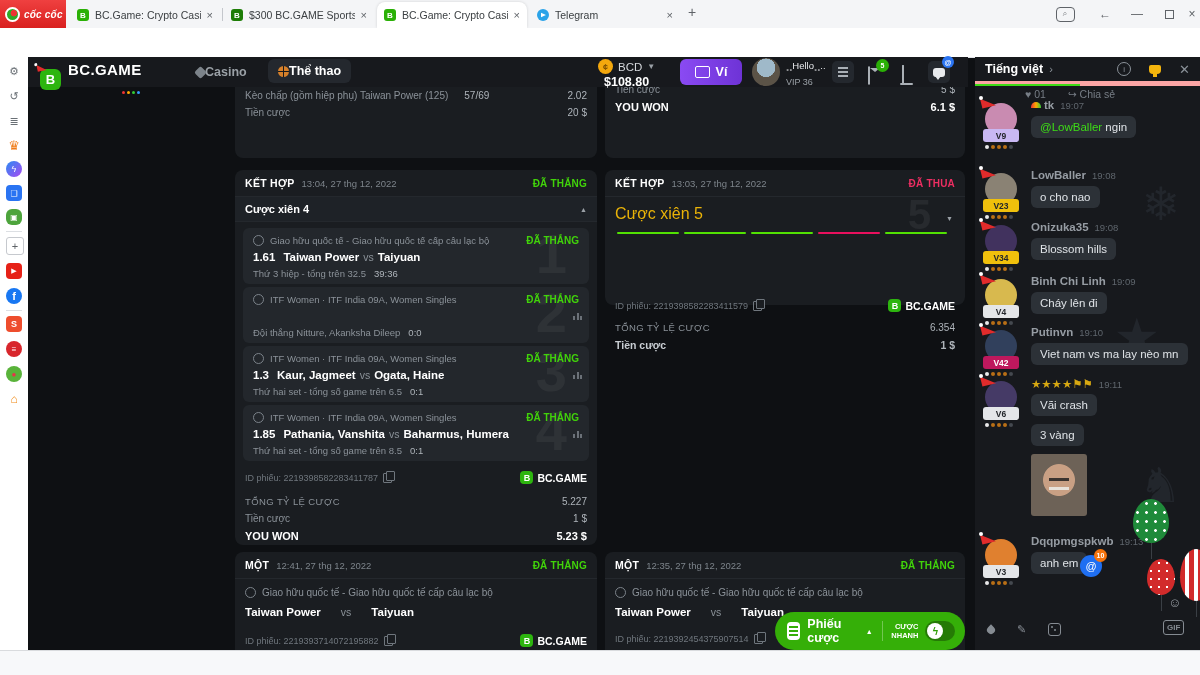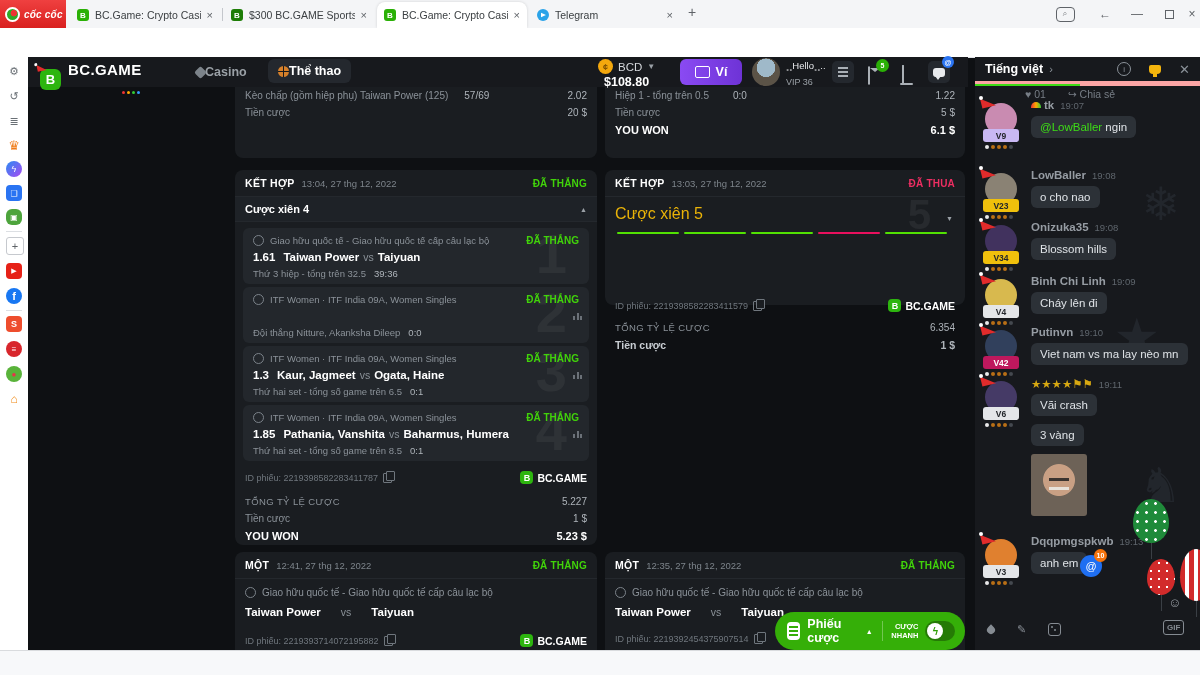--- a/index.html
+++ b/index.html
@@ -323,25 +323,20 @@
       <span style="margin-left:0;color:#aeb4ba">57/69</span>
       <span class="rval">2.02</span>
     </div>
     <div class="rowline" style="margin-top:6px">
       <span>Tiền cược</span>
       <span class="rval">20 $</span>
     </div>
   </div>
 
   <div class="card" style="left:577px;top:21px;width:360px;height:80px">
-    <div class="rowline" style="padding-top:12px">
-      <span>Hiệp 1 - tổng trên 0.5</span>
-      <span style="margin-left:8px;color:#aeb4ba">0:0</span>
-      <span class="rval">1.22</span>
-    </div>
     <div class="rowline" style="margin-top:6px">
       <span>Tiền cược</span>
       <span class="rval">5 $</span>
     </div>
     <div class="rowline wonrow" style="margin-top:6px">
       <span>YOU WON</span>
       <span class="rval">6.1 $</span>
     </div>
   </div>
 

